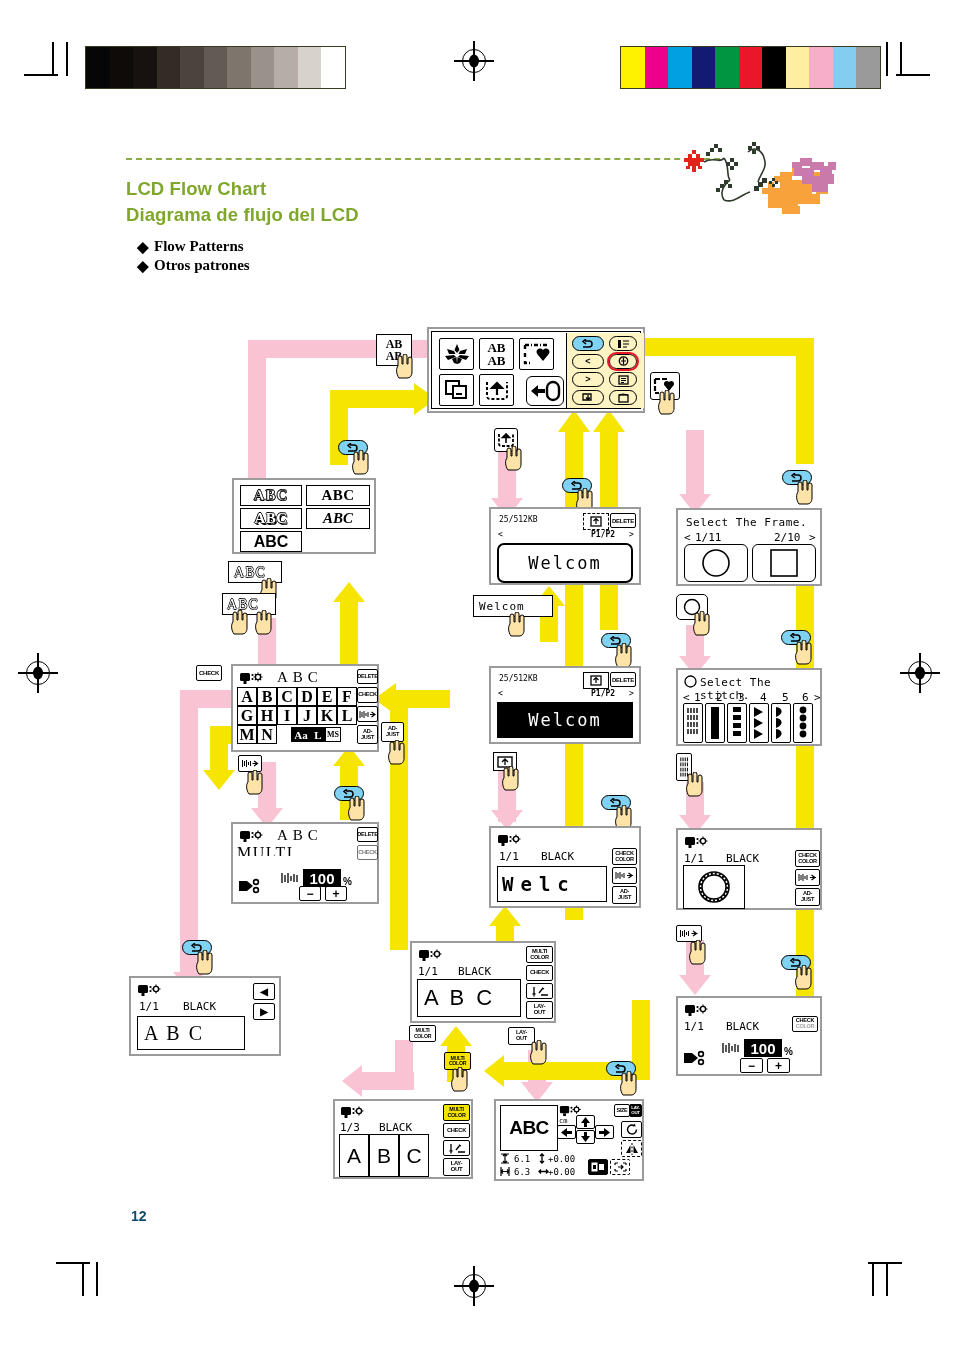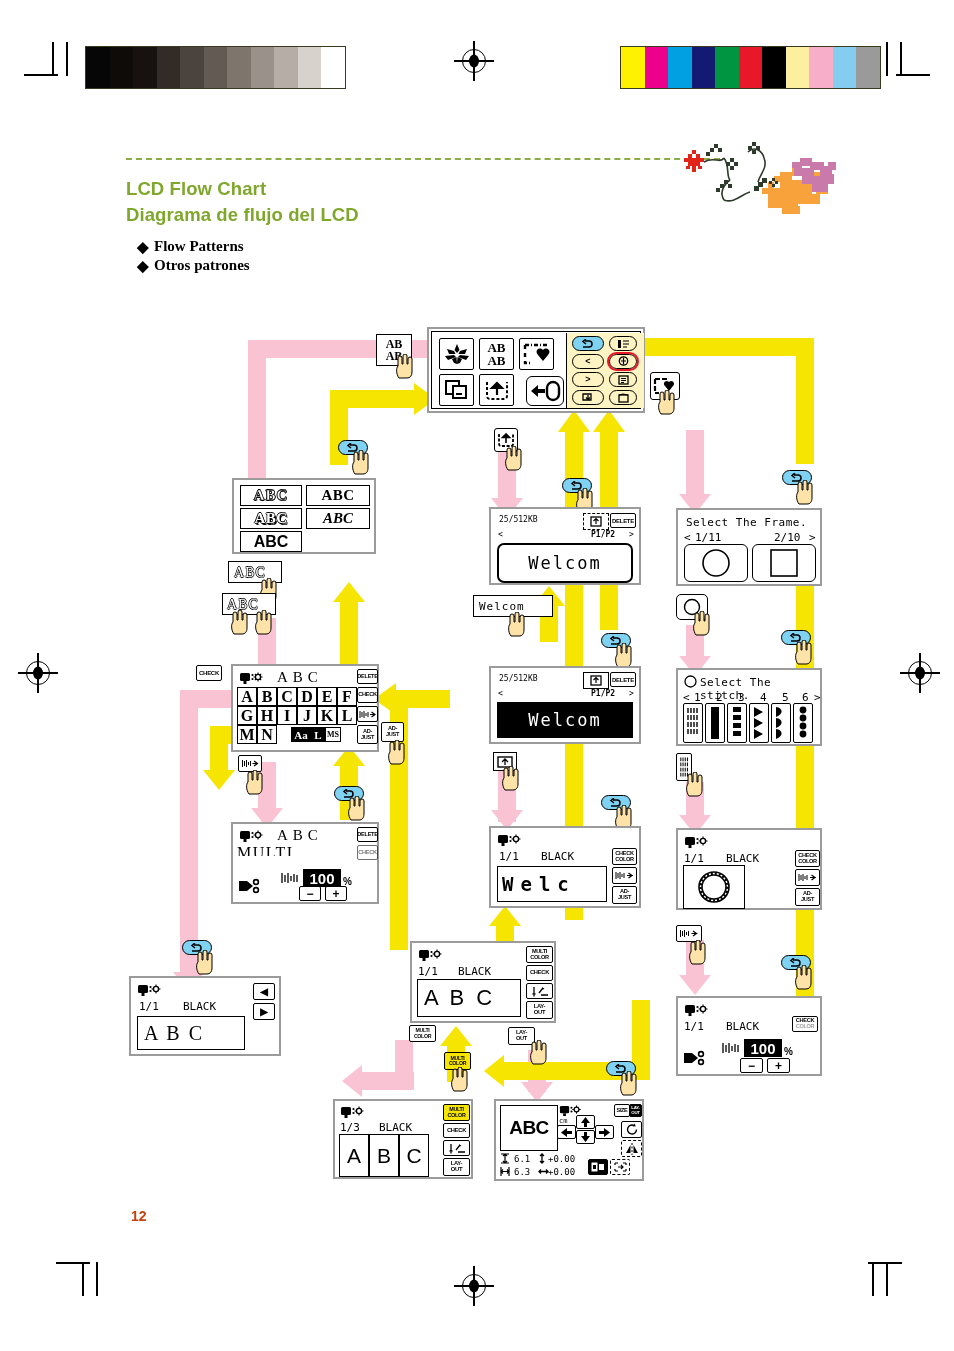--- a/index.html
+++ b/index.html
@@ -14,21 +14,21 @@
   .reg:after{top:50%;left:-9px;height:1.2px;width:40px;margin-top:-0.6px;}
   .regdot{position:absolute;width:10px;height:13px;border-radius:50%;background:#000;left:50%;top:50%;transform:translate(-50%,-50%);}
   .swatchbar{position:absolute;display:flex;border:1px solid #3a3a20;}
   .swatchbar span{display:block;width:23.5px;height:41px;}
 
   
   .dashline{position:absolute;left:126px;top:158px;width:594px;height:0;border-top:2px dashed #8aab45;}
   .h-en{position:absolute;left:126px;top:178px;font-size:18.5px;font-weight:bold;color:#7fa72b;letter-spacing:0.1px;text-align:right;}
   .h-es{position:absolute;left:126px;top:204px;font-size:18.5px;font-weight:bold;color:#7fa72b;letter-spacing:0.1px;}
   .bullet{position:absolute;font-family:"Liberation Serif",serif;font-weight:bold;font-size:15px;color:#000;}
-  .pagenum{position:absolute;left:131px;top:1208px;font-size:14px;font-weight:bold;color:#c2410c;}
+  .pagenum{position:absolute;left:131px;top:1208px;font-size:14px;font-weight:bold;color:#0c4a6e;}
 
   
   .art{position:absolute;left:676px;top:132px;width:170px;height:90px;}
 
   
   .ay{position:absolute;background:#f6e500;}
   .ap{position:absolute;background:#f9c3d4;}
   .tri{position:absolute;width:0;height:0;}
 
   

